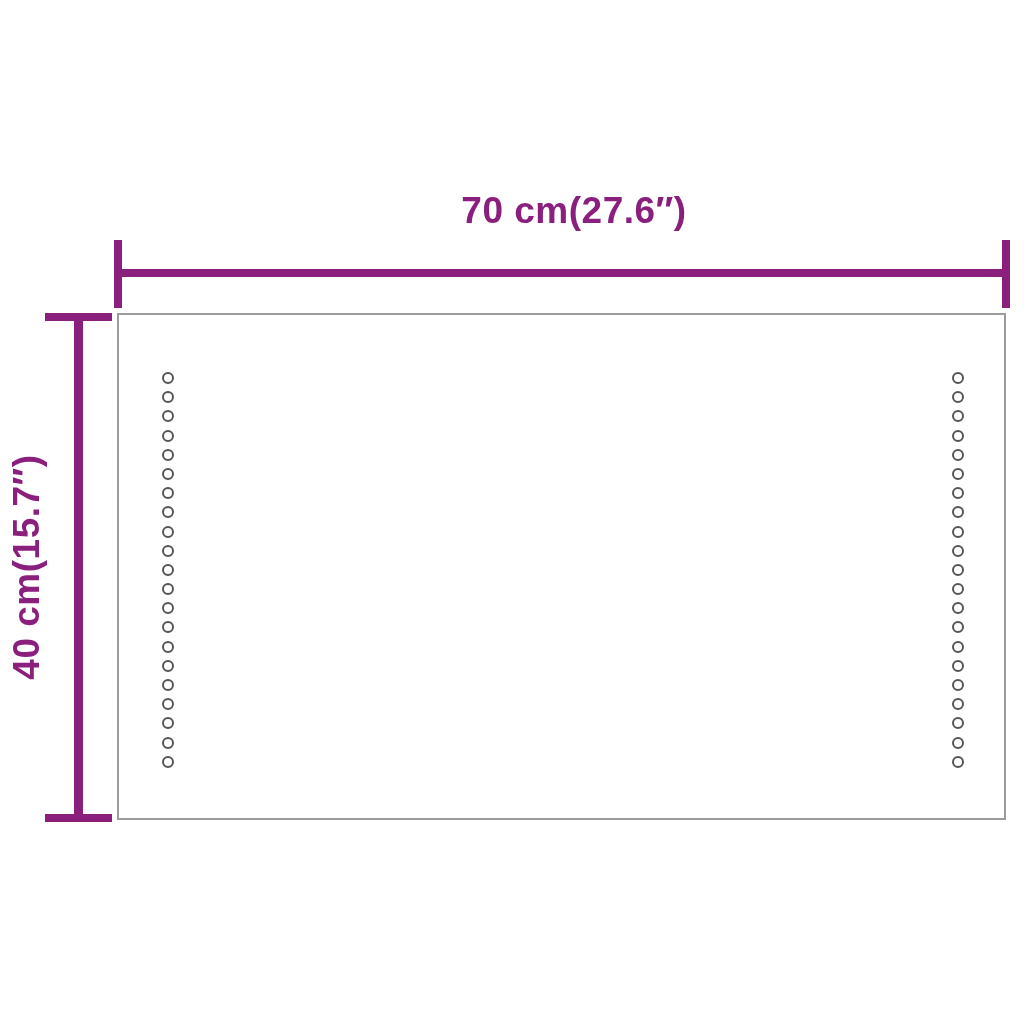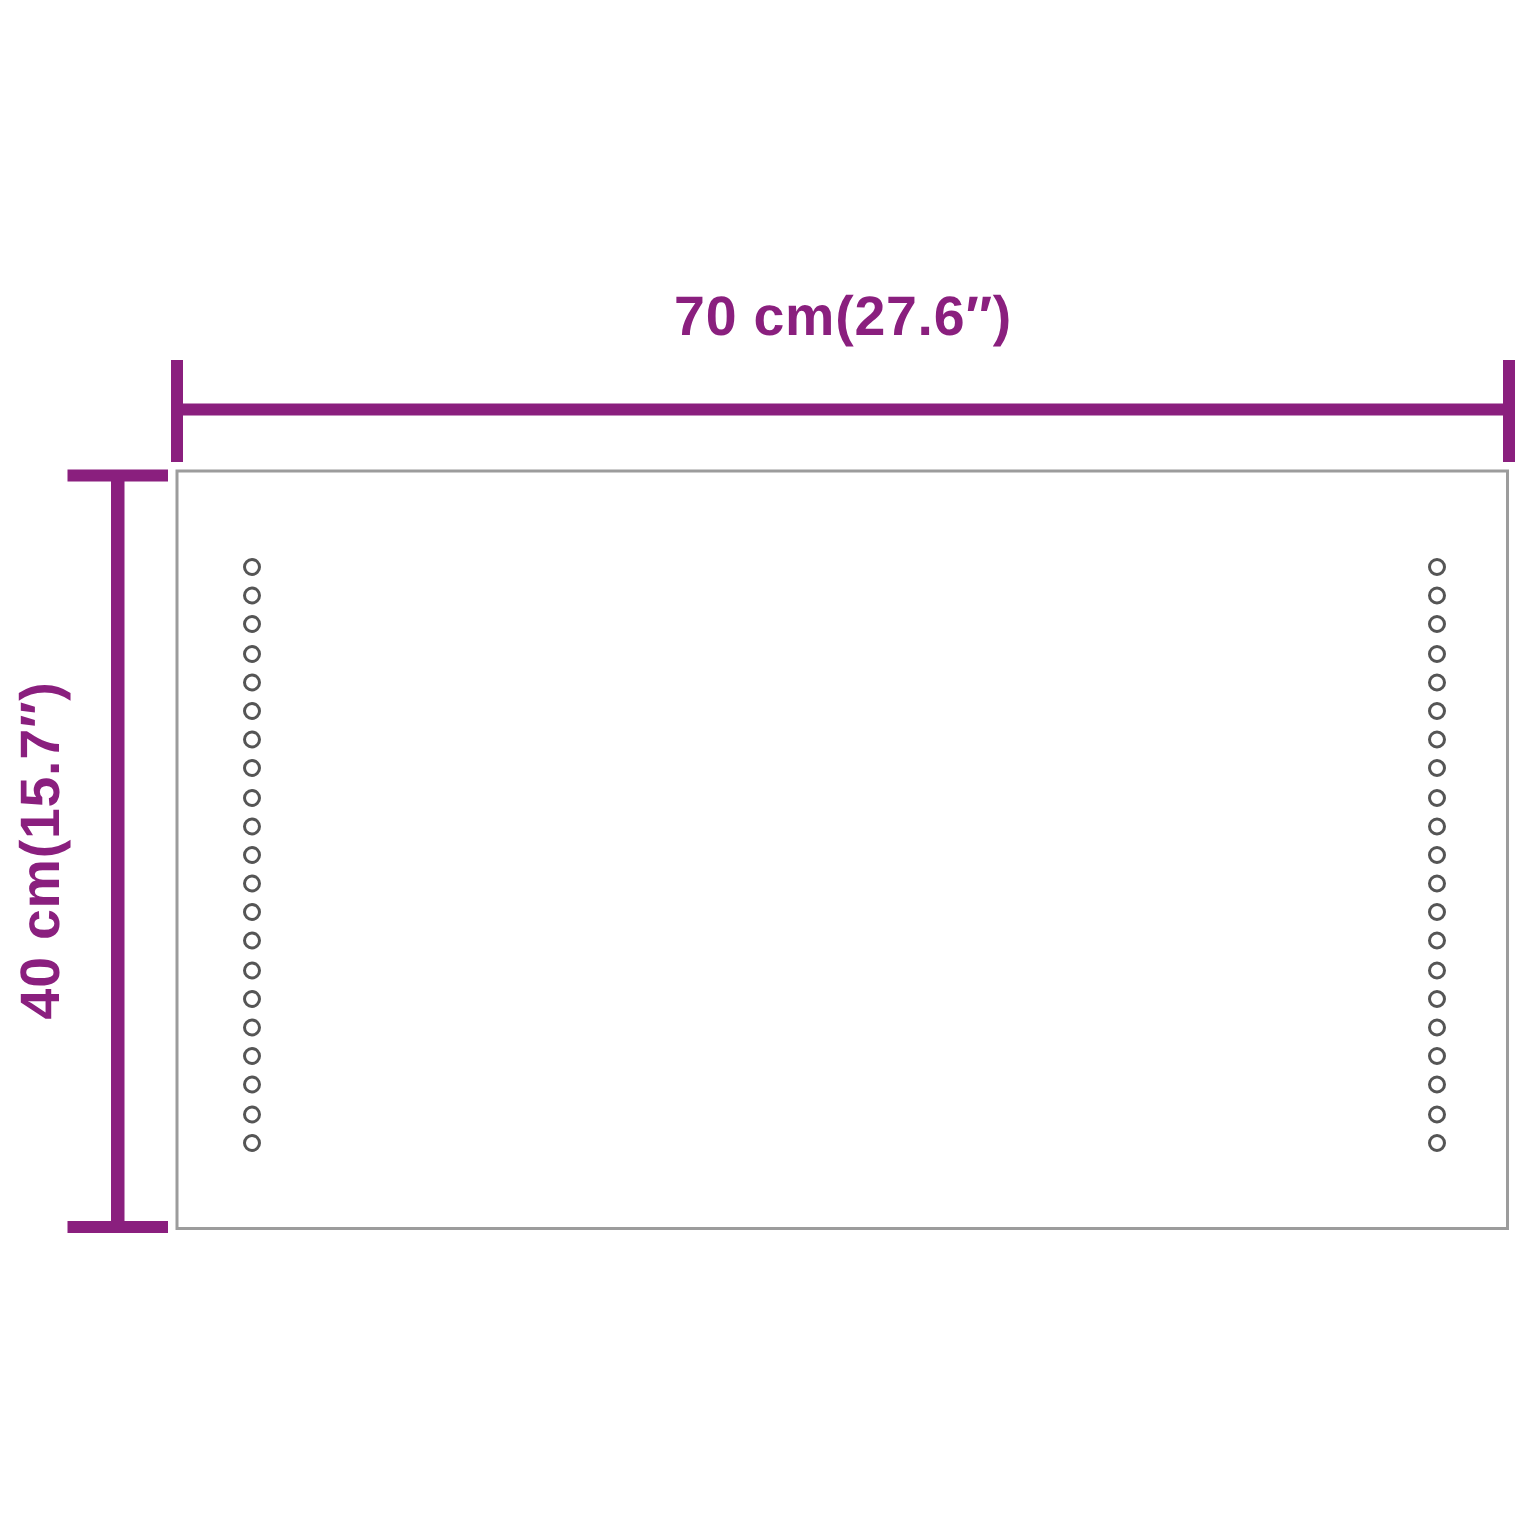--- a/index.html
+++ b/index.html
@@ -20,21 +20,21 @@
   
   .dim-bar { position: absolute; background: var(--dim-color); }
   .dim-label {
     position: absolute;
     color: var(--dim-color);
     font-weight: 700;
     font-size: 37px;
     white-space: nowrap;
     letter-spacing: 0.5px;
   }
-  .dim-label.horizontal { transform: translate(-50%, -50%); }
+  .dim-label.horizontal { transform: translate(-50%, -50%); margin-left: 12px; }
   .dim-label.vertical   { transform: translate(-50%, -50%) rotate(-90deg); }
   
   .mirror {
     position: absolute;
     left: 117px; top: 313px;
     width: 889px; height: 507px;
     box-sizing: border-box;
     border: 2px solid var(--mirror-border);
     background: var(--bg);
   }

